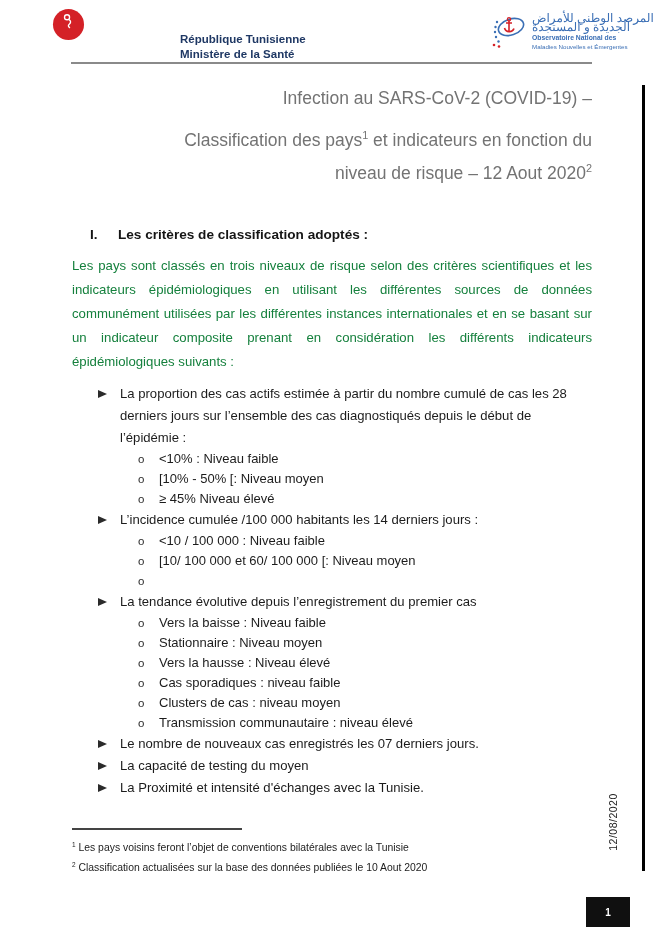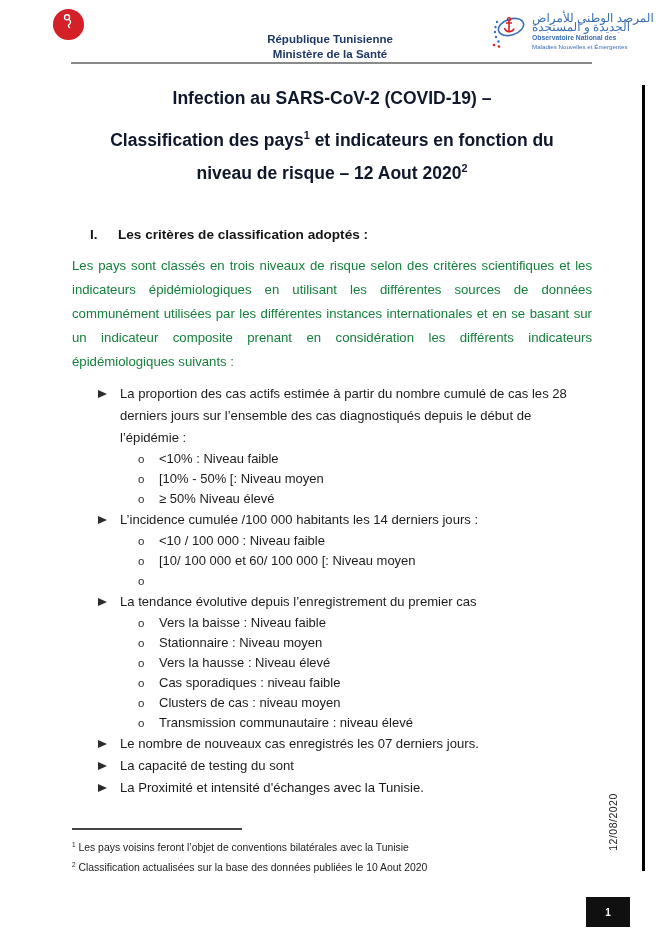--- a/index.html
+++ b/index.html
@@ -11,21 +11,21 @@
     background: #ffffff;
     font-family: "Liberation Sans", sans-serif;
     color: #1c1c1c;
     overflow: hidden;
   }
 
   
   .moh-logo { position: absolute; left: 52px; top: 8px; }
   .ministry-block {
     position: absolute; left: 180px; top: 32px; width: 300px;
-    text-align: center; color: #1f3864; font-weight: bold;
+    text-align: left; color: #1f3864; font-weight: bold;
     font-size: 11.5px; line-height: 14.5px;
   }
   .obs-logo { position: absolute; left: 490px; top: 12px; display: flex; gap: 4px; }
   .obs-emblem { flex: none; }
   .obs-text { padding-top: 2px; color: #3b6fb5; }
   .obs-text .ar { font-size: 12px; line-height: 9px; font-weight: normal; text-align: left; direction: rtl; }
   .obs-text .fr1 { font-size: 6.8px; line-height: 8.5px; font-weight: bold; margin-top: 2px; }
   .obs-text .fr2 { font-size: 6.2px; line-height: 8px; }
   .header-divider {
     position: absolute; left: 71px; top: 62px; width: 521px; height: 2px;
@@ -41,21 +41,21 @@
   }
   .page-num-box {
     position: absolute; left: 586px; top: 897px; width: 44px; height: 30px;
     background: #101010; color: #fff; display: flex; align-items: center; justify-content: center;
     font-size: 10px; font-weight: bold;
   }
 
   
   .main { position: absolute; left: 72px; top: 84px; width: 520px; }
   .doc-title {
-    color: #0f172a; font-weight: bold; text-align: center;
+    color: #737373; font-weight: normal; text-align: right;
     font-size: 17.5px; line-height: 28px; margin-bottom: 40px;
   }
   .doc-title .t1 { margin-bottom: 9px; }
   sup { font-size: 0.62em; }
 
   .section-heading {
     display: flex; font-weight: bold; font-size: 13.6px; color: #151515;
     margin-bottom: 12px; padding-left: 18px;
   }
   .section-heading .sec-num { width: 28px; flex: none; }
@@ -161,21 +161,21 @@
       <div class="li2">
         <span class="marker2">o</span>
         <span>&lt;10% : Niveau faible</span>
       </div>
       <div class="li2">
         <span class="marker2">o</span>
         <span>[10% - 50% [: Niveau moyen</span>
       </div>
       <div class="li2">
         <span class="marker2">o</span>
-        <span>≥ 50% Niveau élevé</span>
+        <span>≥ 45% Niveau élevé</span>
       </div>
 
       <div class="li1">
         <span class="marker1">
             <i class="tri"></i>
           </span>
         <span class="t">L’incidence cumulée /100 000 habitants les 14 derniers jours :</span>
       </div>
       <div class="li2">
         <span class="marker2">o</span>
@@ -225,21 +225,21 @@
         <span class="marker1">
             <i class="tri"></i>
           </span>
         <span class="t">Le nombre de nouveaux cas enregistrés les 07 derniers jours.</span>
       </div>
 
       <div class="li1">
         <span class="marker1">
             <i class="tri"></i>
           </span>
-        <span class="t">La capacité de testing du sont</span>
+        <span class="t">La capacité de testing du moyen</span>
       </div>
 
       <div class="li1">
         <span class="marker1">
             <i class="tri"></i>
           </span>
         <span class="t">La Proximité et intensité d'échanges avec la Tunisie.</span>
       </div>
 
     </div>

